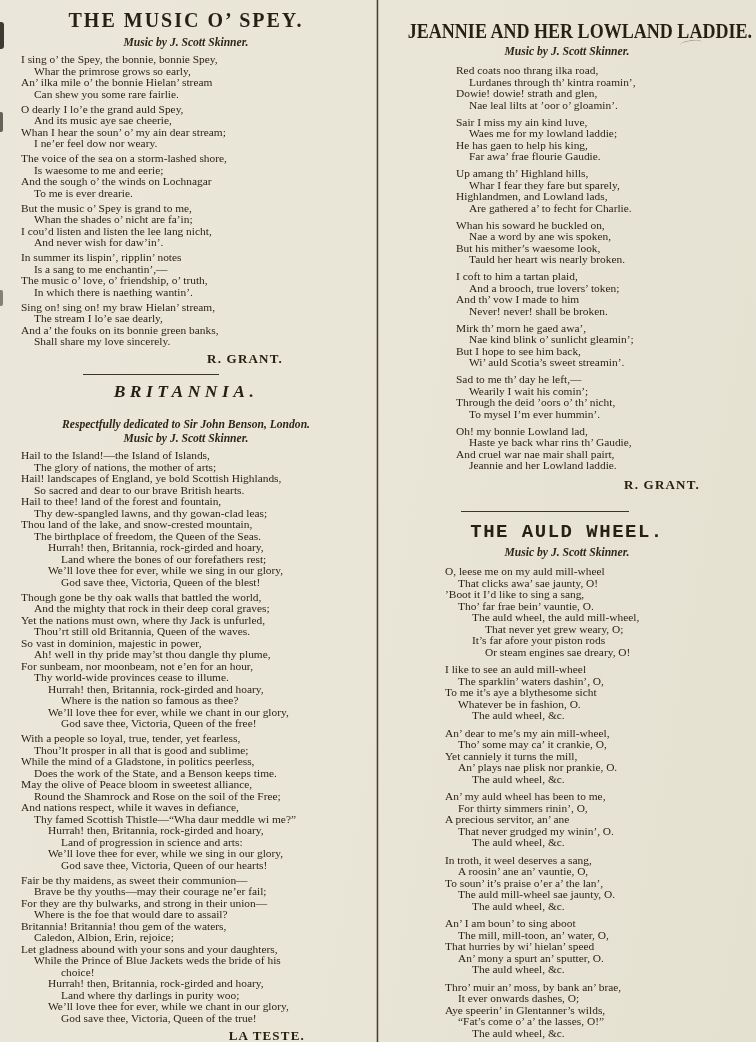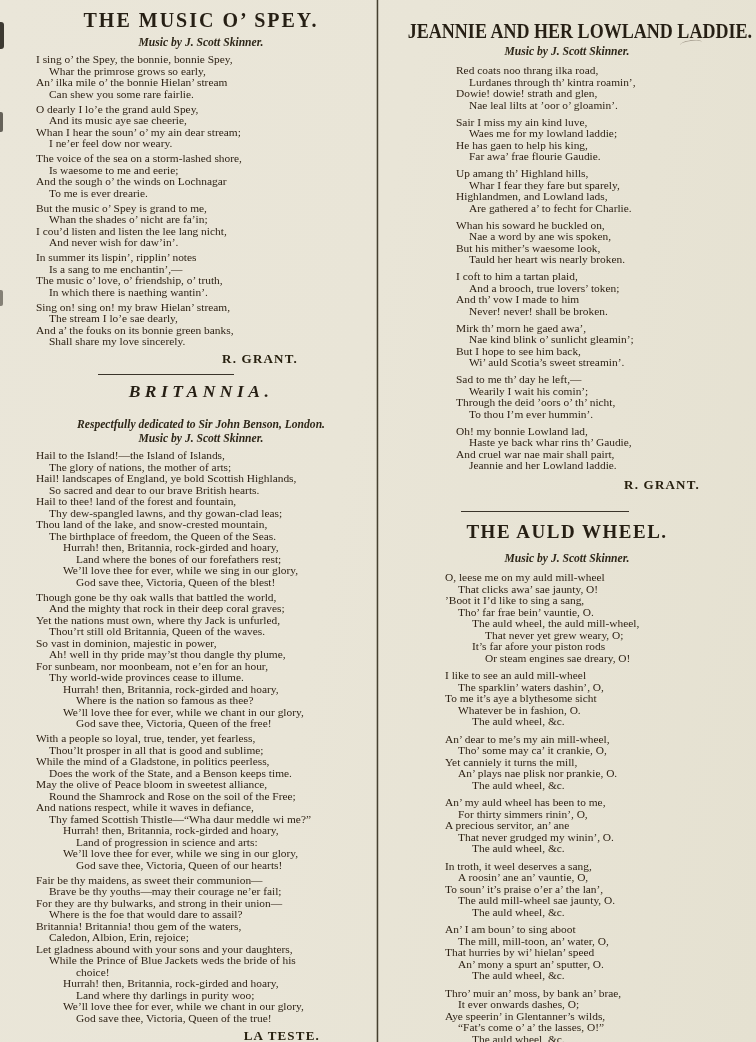--- a/index.html
+++ b/index.html
@@ -8,31 +8,31 @@
     background:linear-gradient(100deg,#eae6d9 0%,#e9e5d7 45%,#e5e1d1 100%);
     font-family:"Liberation Serif","DejaVu Serif",serif;
     color:#322b20;
   }
   .page{position:absolute;inset:0;}
   .divider{
     position:absolute;left:377px;top:0;height:1042px;width:1px;
     background:#46402f;box-shadow:-1px 0 0 rgba(90,82,66,.35),0.5px 0 0 rgba(60,54,42,.45);
   }
   .col{position:absolute;}
-  .col-left{left:34px;top:9px;width:334px;}
+  .col-left{left:19px;top:9px;width:334px;}
   .col-right{left:386px;top:20px;width:362px;}
 
   .title{
     text-align:center;font-weight:bold;color:#261f14;margin:0 0 3px;
     white-space:nowrap;
   }
   .music-o-spey .title{font-size:20px;letter-spacing:2px;margin-bottom:4px;}
   .britannia   .title{font-size:17.5px;letter-spacing:4.5px;margin-bottom:16px;font-style:italic;}
   .jeannie     .title{font-size:20.5px;transform:scaleX(.88);transform-origin:50% 0;margin-bottom:2px;}
-  .auld-wheel  .title{font-size:19px;letter-spacing:1.5px;margin-bottom:9px;}
+  .auld-wheel  .title{font-size:19px;letter-spacing:1.5px;margin-bottom:3px;font-family:Liberation Mono, monospace;}
 
   .dedication,.musicby{
     text-align:center;font-style:italic;font-weight:bold;
     font-size:11.6px;line-height:14px;margin:0;color:#2e2719;
   }
   .musicby{margin-bottom:4px;}
   .jeannie .musicby{margin-bottom:6px;}
   .auld-wheel .musicby{margin-bottom:6px;}
 
   .poem{padding-left:2px;}
@@ -230,21 +230,21 @@
           <div class="stanza">
             <div class="line i0">Mirk th’ morn he gaed awa’,</div>
             <div class="line i1">Nae kind blink o’ sunlicht gleamin’;</div>
             <div class="line i0">But I hope to see him back,</div>
             <div class="line i1">Wi’ auld Scotia’s sweet streamin’.</div>
           </div>
           <div class="stanza">
             <div class="line i0">Sad to me th’ day he left,—</div>
             <div class="line i1">Wearily I wait his comin’;</div>
             <div class="line i0">Through the deid ’oors o’ th’ nicht,</div>
-            <div class="line i1">To thou I’m ever hummin’.</div>
+            <div class="line i1">To mysel I’m ever hummin’.</div>
           </div>
           <div class="stanza">
             <div class="line i0">Oh! my bonnie Lowland lad,</div>
             <div class="line i1">Haste ye back whar rins th’ Gaudie,</div>
             <div class="line i0">And cruel war nae mair shall pairt,</div>
             <div class="line i1">Jeannie and her Lowland laddie.</div>
           </div>
         </div>
         <div class="signature">R. GRANT.</div>
       </div>

